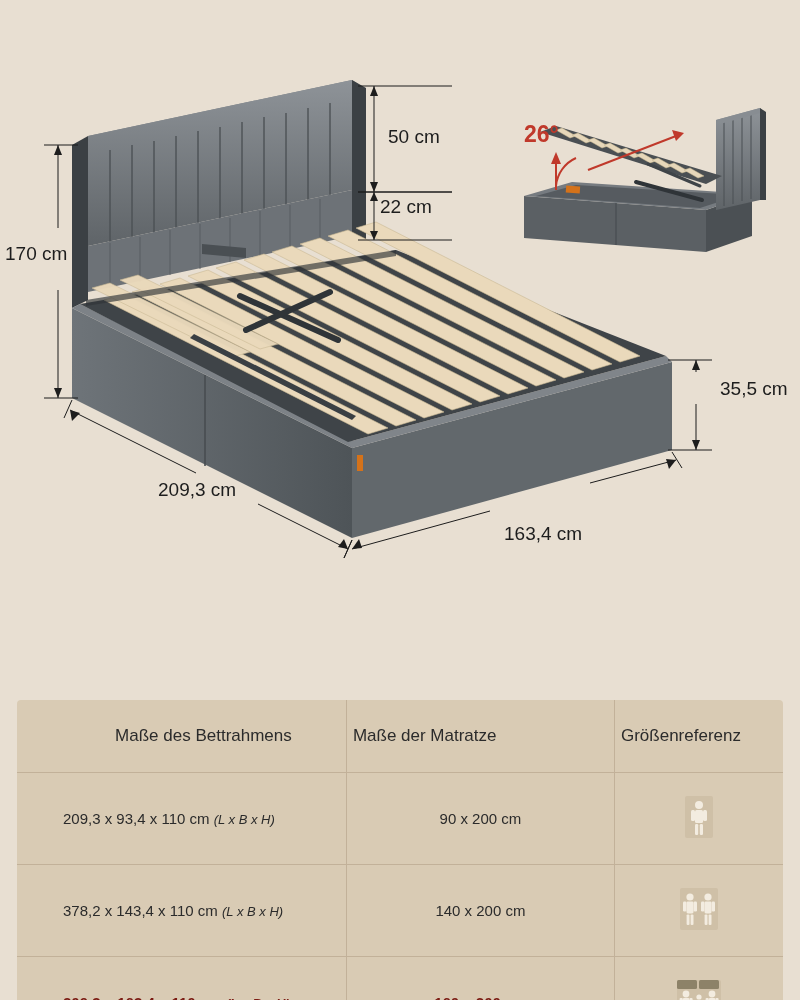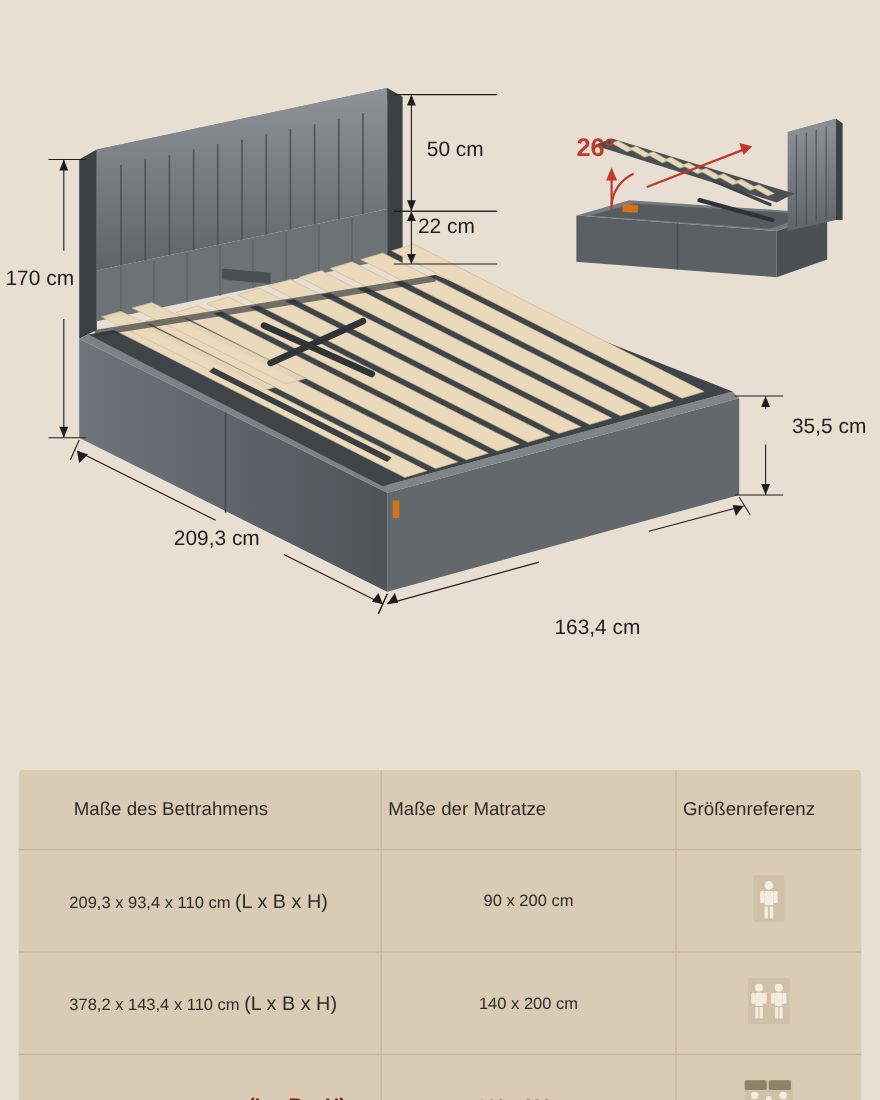--- a/index.html
+++ b/index.html
@@ -59,21 +59,21 @@
   }
   .spec-table th {
     font-size: 17px;
     font-weight: normal;
     color: #2b2b2b;
     text-align: left;
     padding: 26px 6px 26px 6px;
     vertical-align: middle;
   }
   .spec-table th.col-frame {
-    text-align: left;
+    text-align: center;
     padding-left: 50px;
   }
   .spec-table td {
     font-size: 15px;
     text-align: center;
     padding: 21px 6px;
     vertical-align: middle;
     color: #2b2b2b;
   }
   .spec-table td.col-frame {
@@ -87,22 +87,23 @@
     border-bottom: 1px solid #c2b199;
   }
   .col-sep {
     border-left: 1px solid #c2b199;
   }
   .highlight td {
     color: #7b1b13;
     font-weight: bold;
   }
   .sub {
-    font-size: 18px;
+    font-size: 13px;
     font-weight: normal;
+    font-style: italic;
   }
   .highlight .sub { color: #7b1b13; font-weight: bold; }
   .figicon {
     display: inline-block;
     line-height: 0;
   }
 </style>
 </head>
 <body>
 
@@ -302,21 +303,21 @@
           <polygon points="684,133 672,130 676,141" fill="#c0392b" stroke="none"></polygon>
         </g>
       </g>
     </svg>
 
     <div class="dimlabel" style="left:388px; top:126px;">50 cm</div>
     <div class="dimlabel" style="left:380px; top:196px;">22 cm</div>
     <div class="dimlabel" style="left:5px; top:243px;">170 cm</div>
     <div class="dimlabel" style="left:720px; top:378px;">35,5 cm</div>
     <div class="dimlabel" style="left:158px; top:479px;">209,3 cm</div>
-    <div class="dimlabel" style="left:504px; top:523px;margin-top:37px;">163,4 cm</div>
+    <div class="dimlabel" style="left:504px; top:523px;">163,4 cm</div>
     <div class="dimlabel" style="left:524px; top:121px; color:#c0392b; font-weight:bold; font-size:23px;">26°</div>
   </div>
 
   <div class="spec-table">
     <table>
       <colgroup>
         <col style="width:43%">
         <col style="width:35%">
         <col style="width:22%">
       </colgroup>

